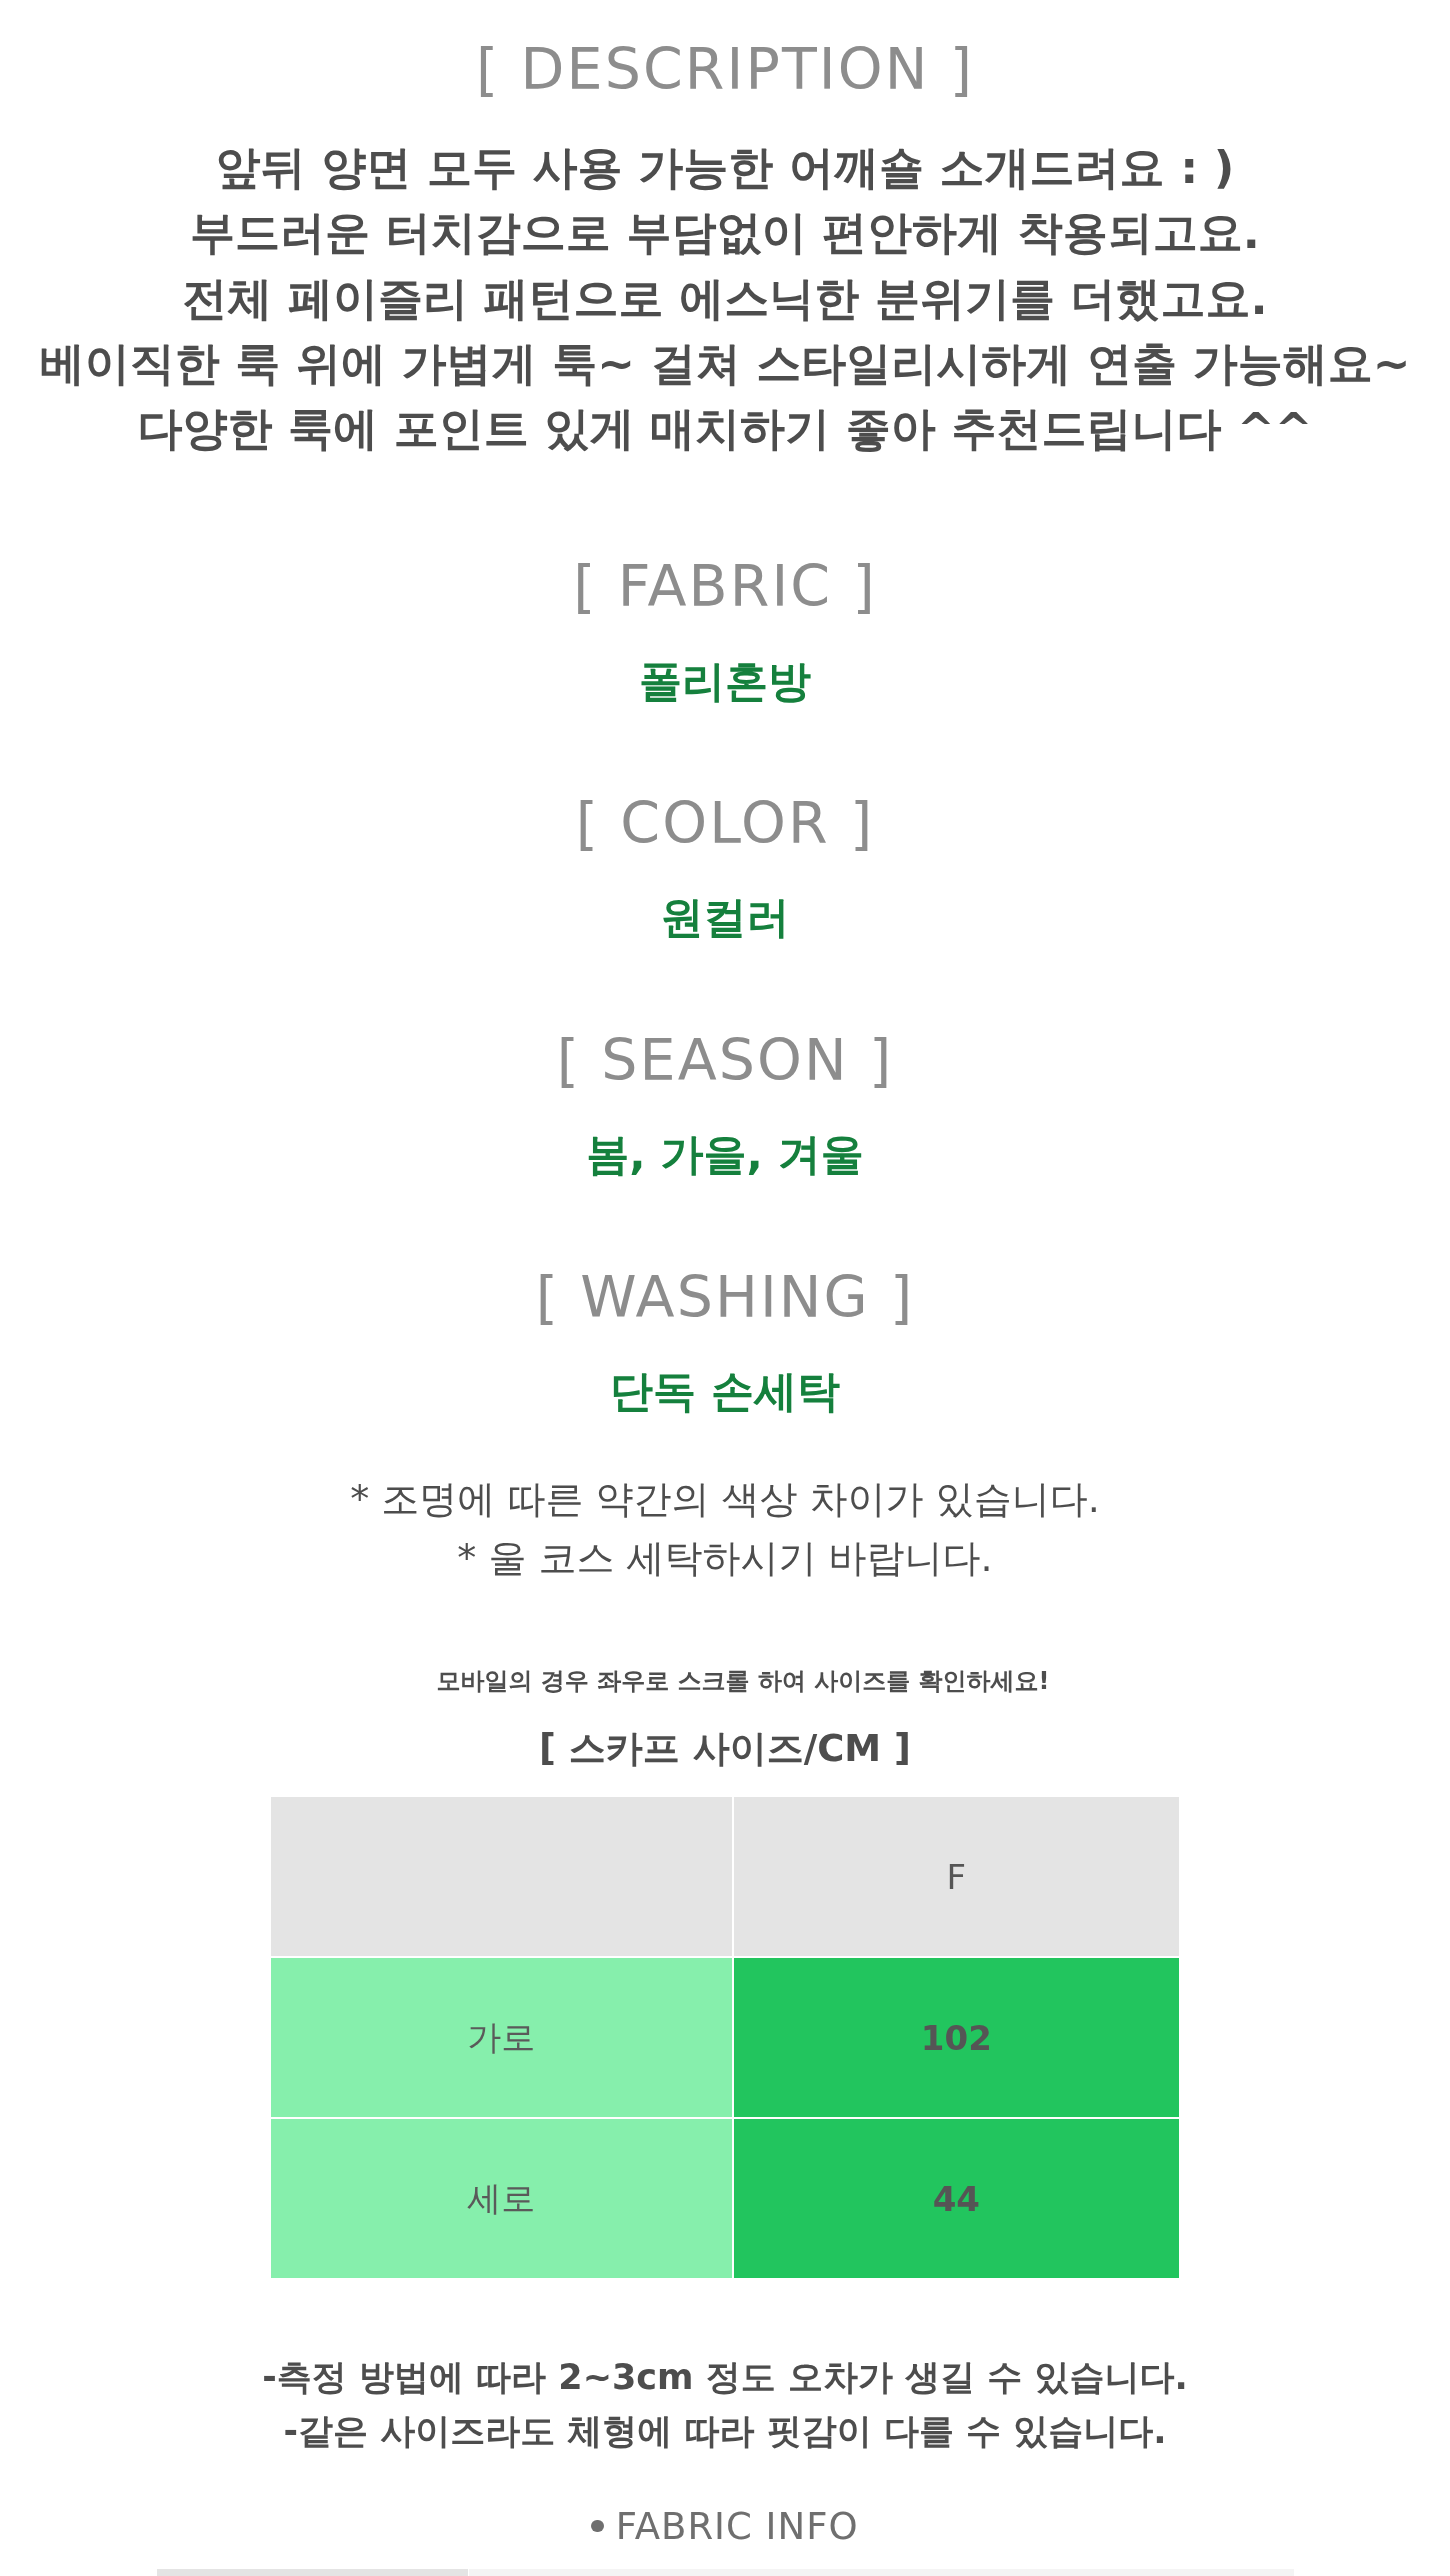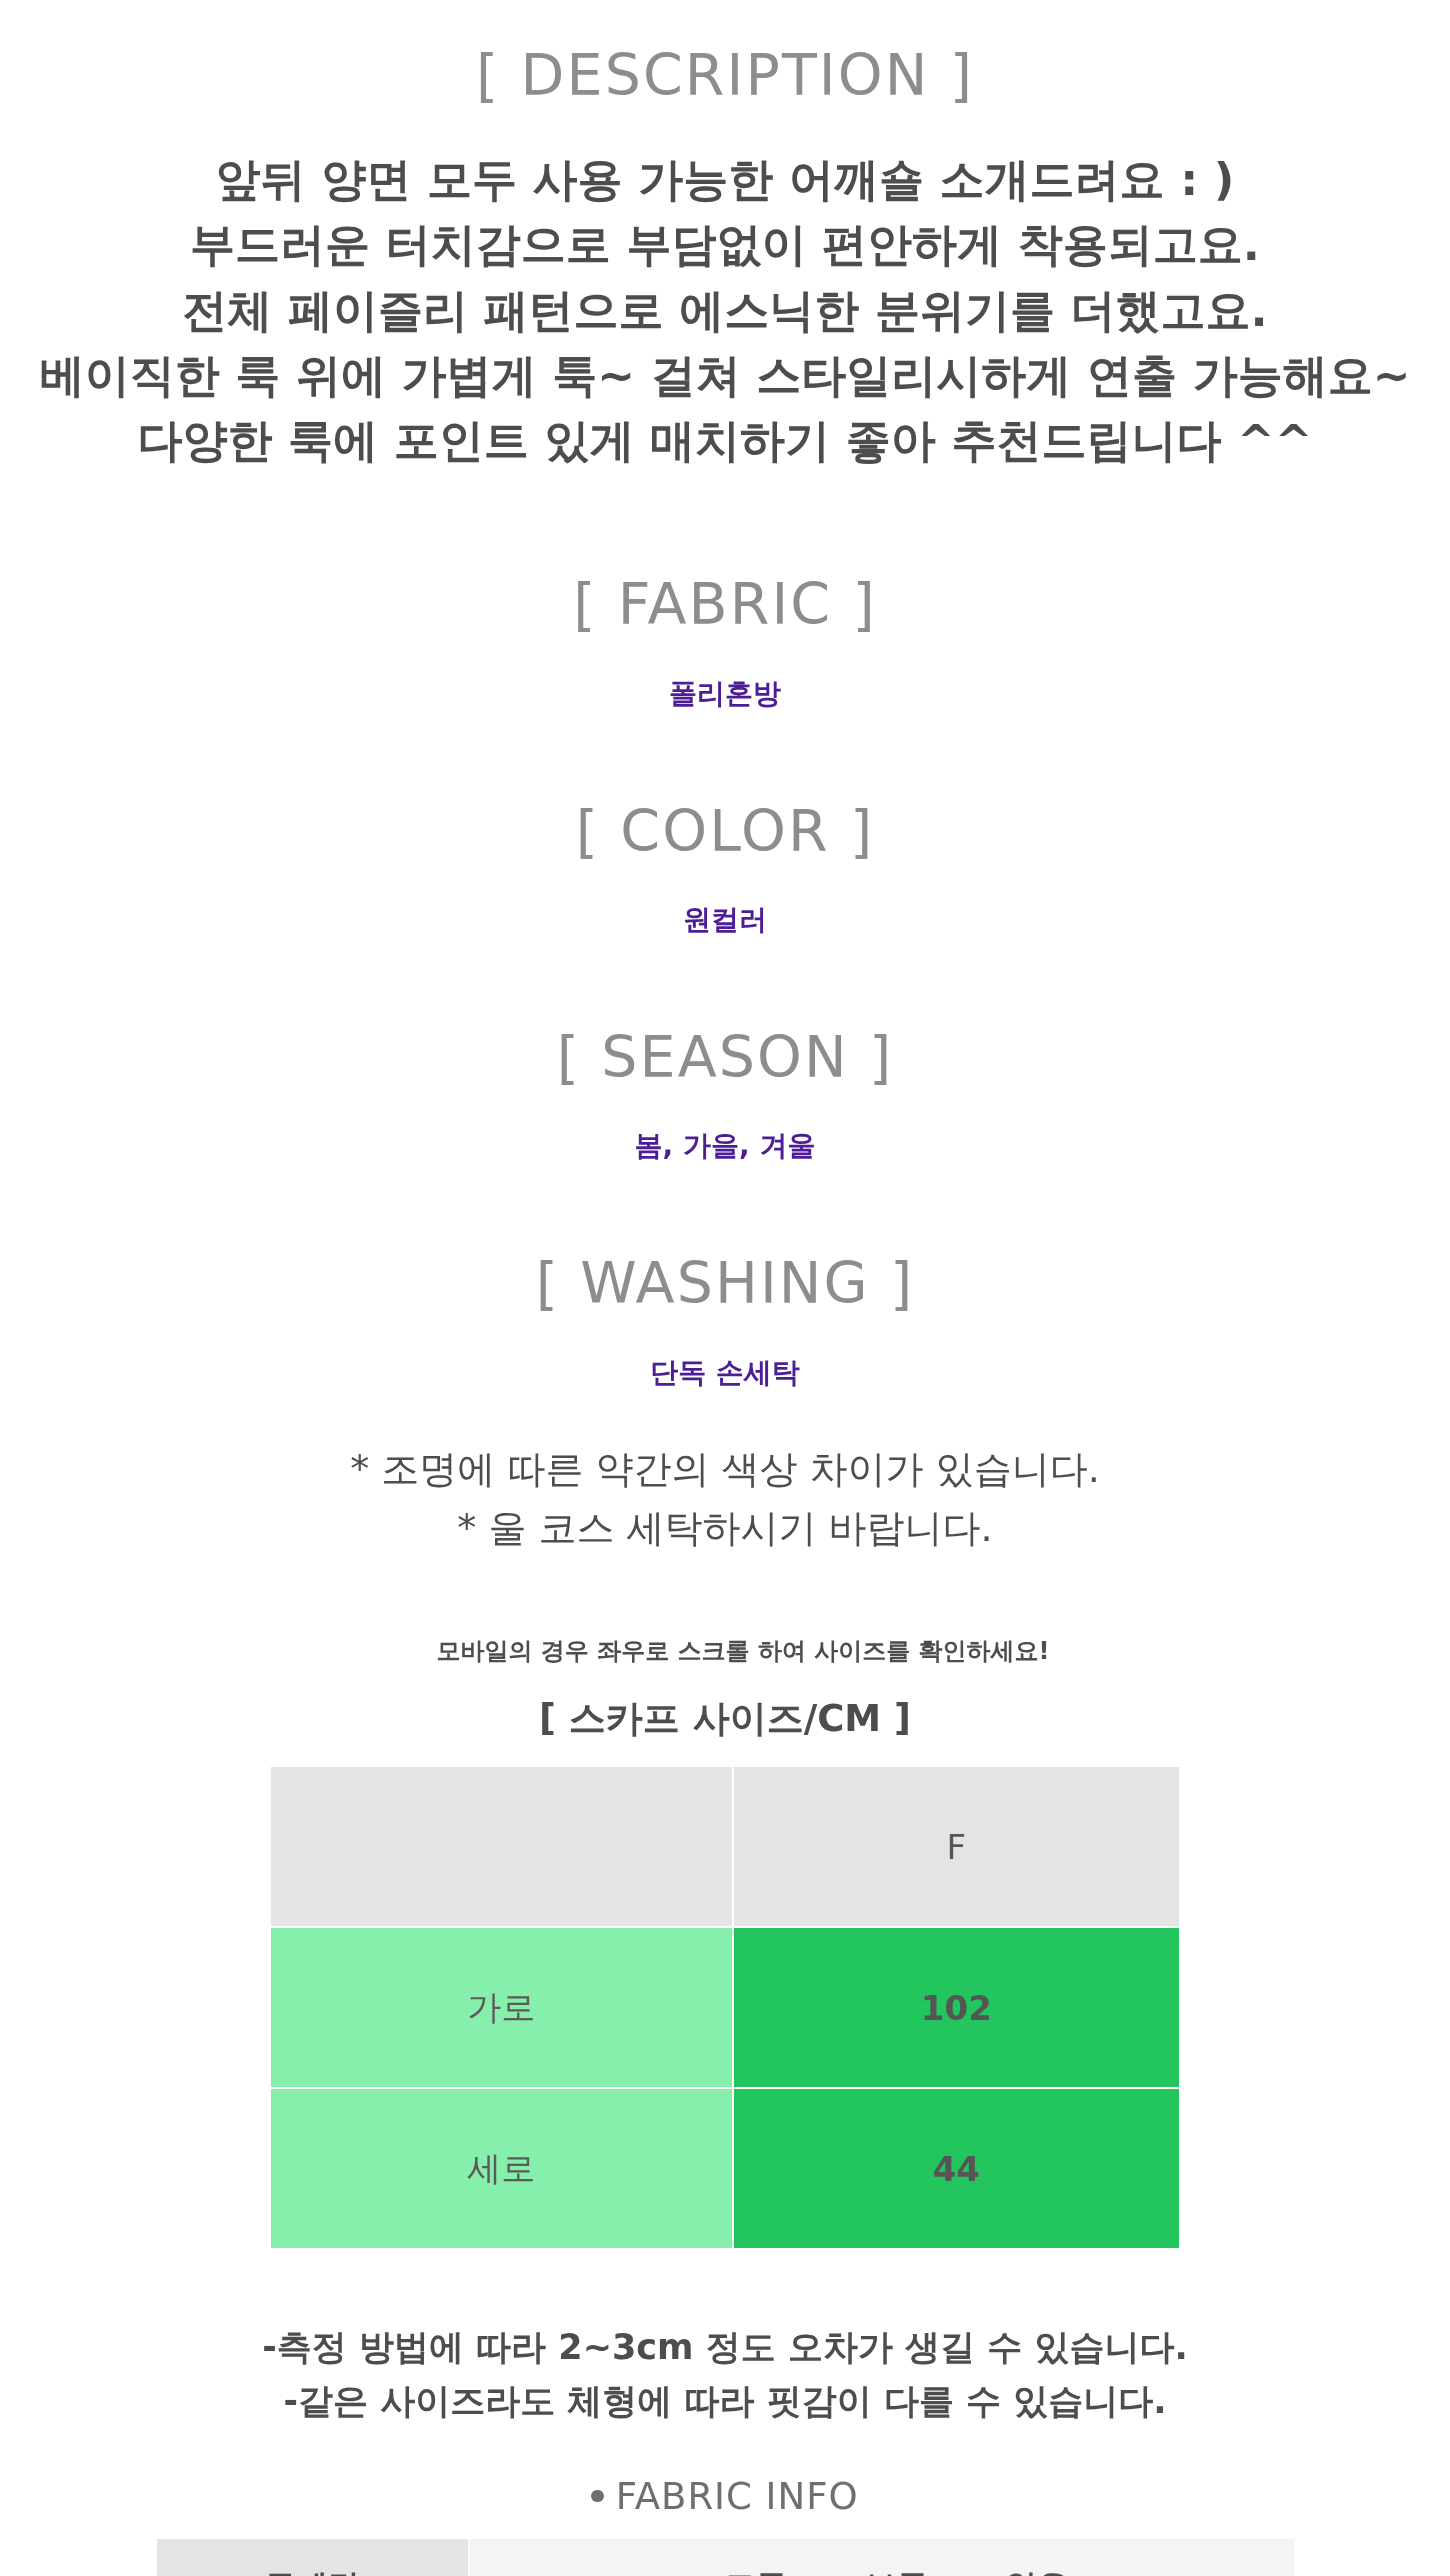--- a/index.html
+++ b/index.html
@@ -23,37 +23,37 @@
     align-items: center;
   }
 
   
   .sec-title {
     font-size: 57px;
     letter-spacing: 2.1px;
     color: #8d8d8d;
     font-weight: normal;
     text-align: center;
-    margin: 16px;
+    margin: 10px;
     line-height: 1.35;
   }
   .desc-block {
     text-align: center;
     margin-top: 17.5px;
   }
   .desc-line {
     font-size: 45px;
     line-height: 1.45;
     color: #4d4d4d;
     font-weight: bold;
     white-space: nowrap;
   }
   .sub-line {
-    font-size: 28px;
-    color: #4c1d95;
+    font-size: 43px;
+    color: #15803d;
     font-weight: bold;
     text-align: center;
     line-height: 1.5;
     margin-top: 13.4px;
   }
   .gap-xl { height: 77px; }
   .gap-l { height: 62px; }
   .gap-m { height: 41px; }
 
   .note-block {

